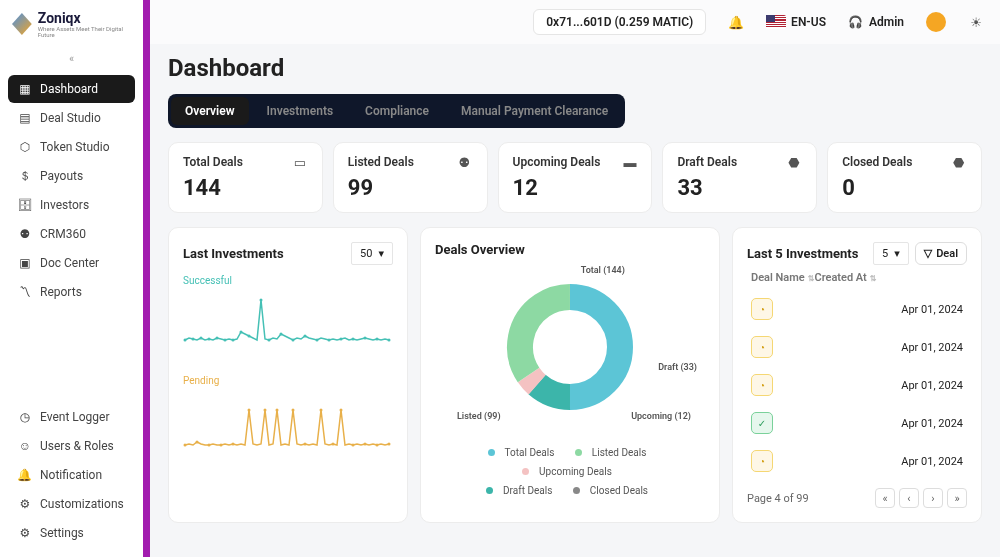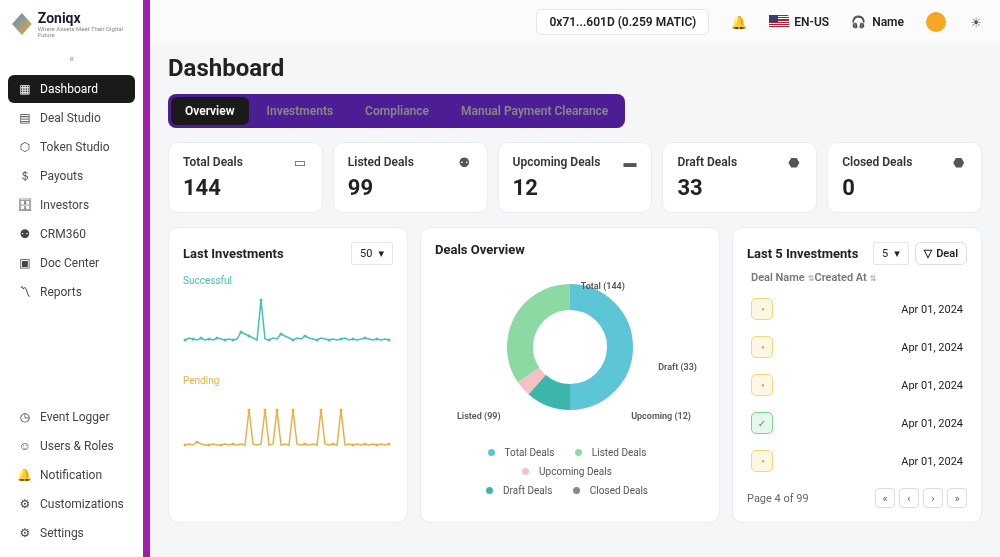--- a/index.html
+++ b/index.html
@@ -20,21 +20,21 @@
 .topbar{height:44px;display:flex;align-items:center;justify-content:flex-end;gap:22px;padding:0 16px;background:#fbfbfc}
 .wallet{background:#fff;border:1px solid #e5e5e5;border-radius:6px;padding:5px 12px;font-size:12px;font-weight:600}
 .tb-icon{width:16px;height:16px;display:inline-flex;align-items:center;justify-content:center;color:#555}
 .locale{display:flex;align-items:center;gap:5px;font-weight:600;font-size:12px}
 .flag{width:20px;height:14px;background:linear-gradient(180deg,#b22234 0 8%,#fff 8% 16%,#b22234 16% 24%,#fff 24% 32%,#b22234 32% 40%,#fff 40% 48%,#b22234 48% 56%,#fff 56% 64%,#b22234 64% 72%,#fff 72% 80%,#b22234 80% 88%,#fff 88% 100%);position:relative;border-radius:2px}
 .flag:before{content:"";position:absolute;top:0;left:0;width:9px;height:7px;background:#3c3b6e}
 .admin{display:flex;align-items:center;gap:5px;font-weight:600;font-size:12px}
 .avatar{width:20px;height:20px;border-radius:50%;background:#f5a623}
 .content{flex:1;padding:10px 18px;overflow:auto}
 h1{font-size:24px;font-weight:700;margin-bottom:12px}
-.tabs{display:flex;gap:4px;background:#4c1d95;border-radius:8px;padding:3px;width:fit-content;margin-bottom:14px}
+.tabs{display:flex;gap:4px;background:#0f172a;border-radius:8px;padding:3px;width:fit-content;margin-bottom:14px}
 .tab{padding:7px 14px;border-radius:6px;font-size:12px;font-weight:600;color:#888;cursor:pointer}
 .tab.active{background:#1a1a1a;color:#fff}
 .stats{display:flex;gap:10px;margin-bottom:14px}
 .stat{flex:1;background:#fff;border:1px solid #ececec;border-radius:10px;padding:12px 14px;position:relative}
 .stat-label{font-size:12px;font-weight:600;color:#333;margin-bottom:6px}
 .stat-val{font-size:22px;font-weight:700}
 .stat-icon{position:absolute;top:12px;right:12px;width:16px;height:16px;color:#555}
 .row2{display:flex;gap:12px}
 .card{background:#fff;border:1px solid #ececec;border-radius:10px;padding:14px}
 .card-header{display:flex;justify-content:space-between;align-items:center;margin-bottom:10px}
@@ -140,21 +140,21 @@
   <div class="main">
     <div class="topbar">
       <div class="wallet">0x71...601D (0.259 MATIC)</div>
       <div class="tb-icon">🔔</div>
       <div class="locale">
           <span class="flag"></span>
           <span>EN-US</span>
         </div>
       <div class="admin">
           <span class="tb-icon">🎧</span>
-          <span>Name</span>
+          <span>Admin</span>
         </div>
       <div class="avatar"></div>
       <div class="tb-icon">☀</div>
     </div>
 
     <div class="content">
       <h1>Dashboard</h1>
 
       <div class="tabs">
         <div class="tab active">Overview</div>
@@ -256,21 +256,21 @@
           <div class="card-title">Deals Overview</div>
           <div class="donut-wrap">
             <svg viewBox="0 0 200 180" width="100%" height="100%">
               <g transform="translate(100,90)">
                 <circle r="50" fill="none" stroke="#5cc5d6" stroke-width="26" stroke-dasharray="157 314" transform="rotate(-90)"></circle>
                 <circle r="50" fill="none" stroke="#3cb5aa" stroke-width="26" stroke-dasharray="36 314" transform="rotate(90)"></circle>
                 <circle r="50" fill="none" stroke="#f4c2c2" stroke-width="26" stroke-dasharray="13 314" transform="rotate(131)"></circle>
                 <circle r="50" fill="none" stroke="#8dd9a3" stroke-width="26" stroke-dasharray="108 314" transform="rotate(146)"></circle>
               </g>
             </svg>
-            <div class="donut-label" style="top:24px;left:54%">Total (144)</div>
+            <div class="donut-label" style="top:8px;left:54%">Total (144)</div>
             <div class="donut-label" style="top:105px;right:8px">Draft (33)</div>
             <div class="donut-label" style="bottom:16px;right:14px">Upcoming (12)</div>
             <div class="donut-label" style="bottom:16px;left:22px">Listed (99)</div>
           </div>
           <div class="legend">
             <span>
                 <i class="dot" style="background:#5cc5d6"></i>
                 <span>Total Deals</span>
               </span>
             <span>

